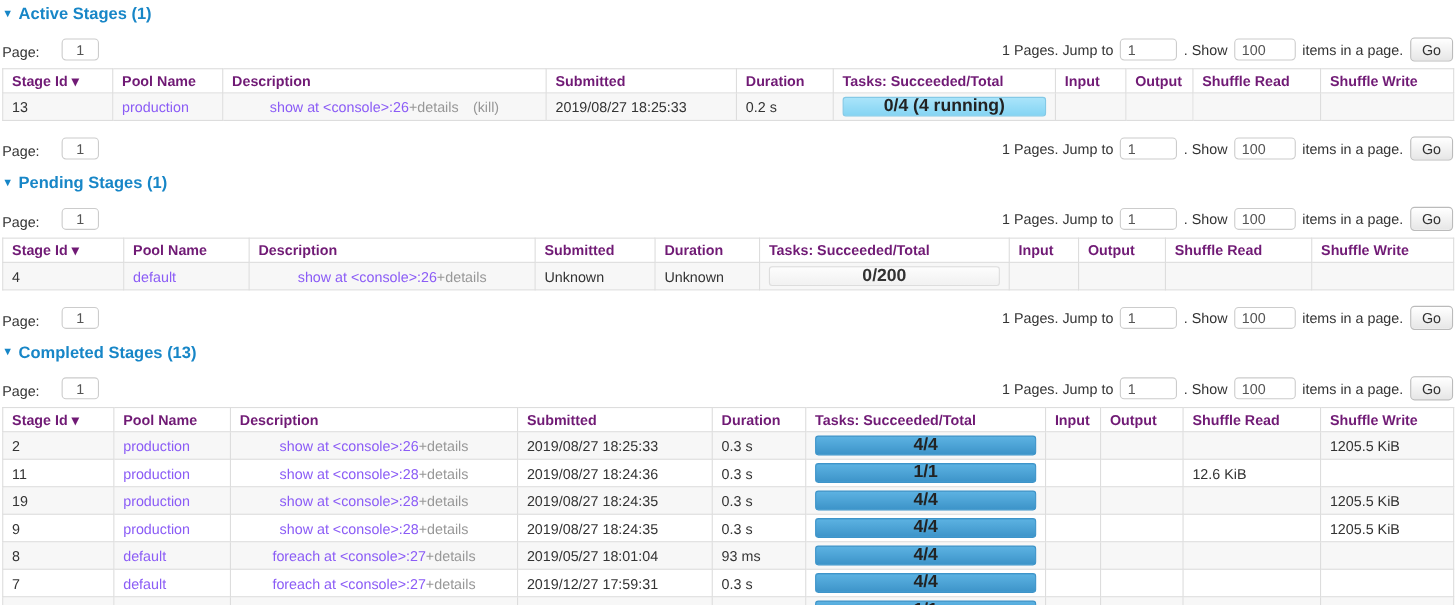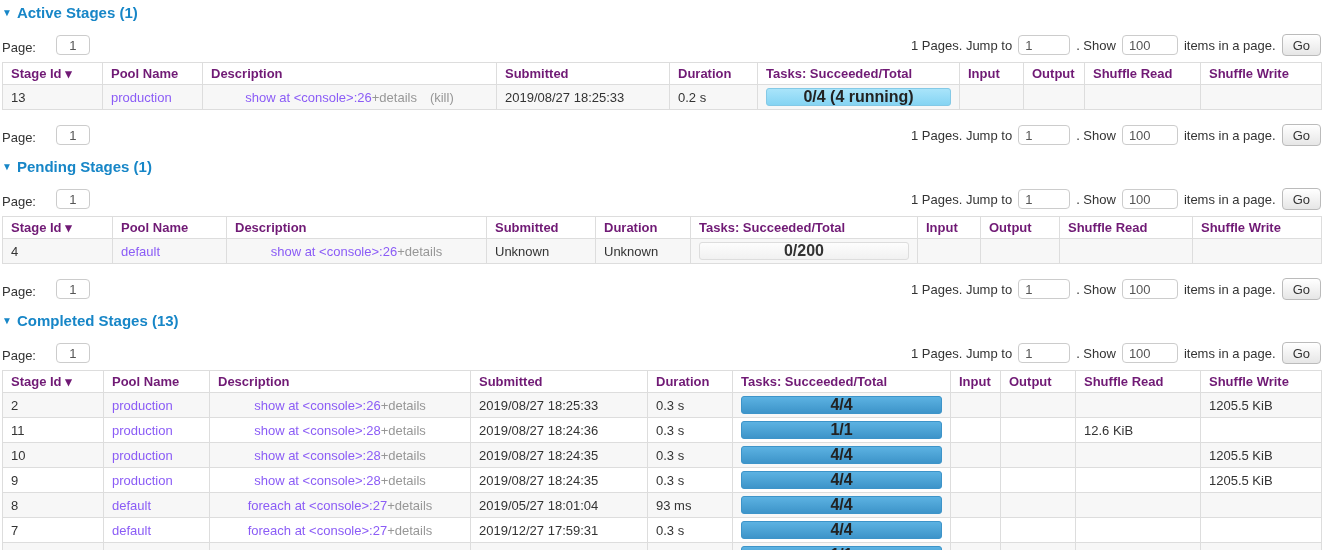--- a/index.html
+++ b/index.html
@@ -345,21 +345,21 @@
             <td>0.3 s</td>
             <td class="tasks-cell">
               <div class="progress completed"><span>1/1</span></div>
             </td>
             <td></td>
             <td></td>
             <td>12.6 KiB</td>
             <td></td>
           </tr>
           <tr>
-            <td>10</td>
+            <td>19</td>
             <td><a class="lnk" href="#">production</a></td>
             <td class="desc-cell">
               <div class="desc-flex">
                 <a class="lnk" href="#">show at &lt;console&gt;:28</a>
                 <span class="desc-right">
                   <a class="muted" href="#">+details</a>
                 </span>
               </div>
             </td>
             <td>2019/08/27 18:24:35</td>

